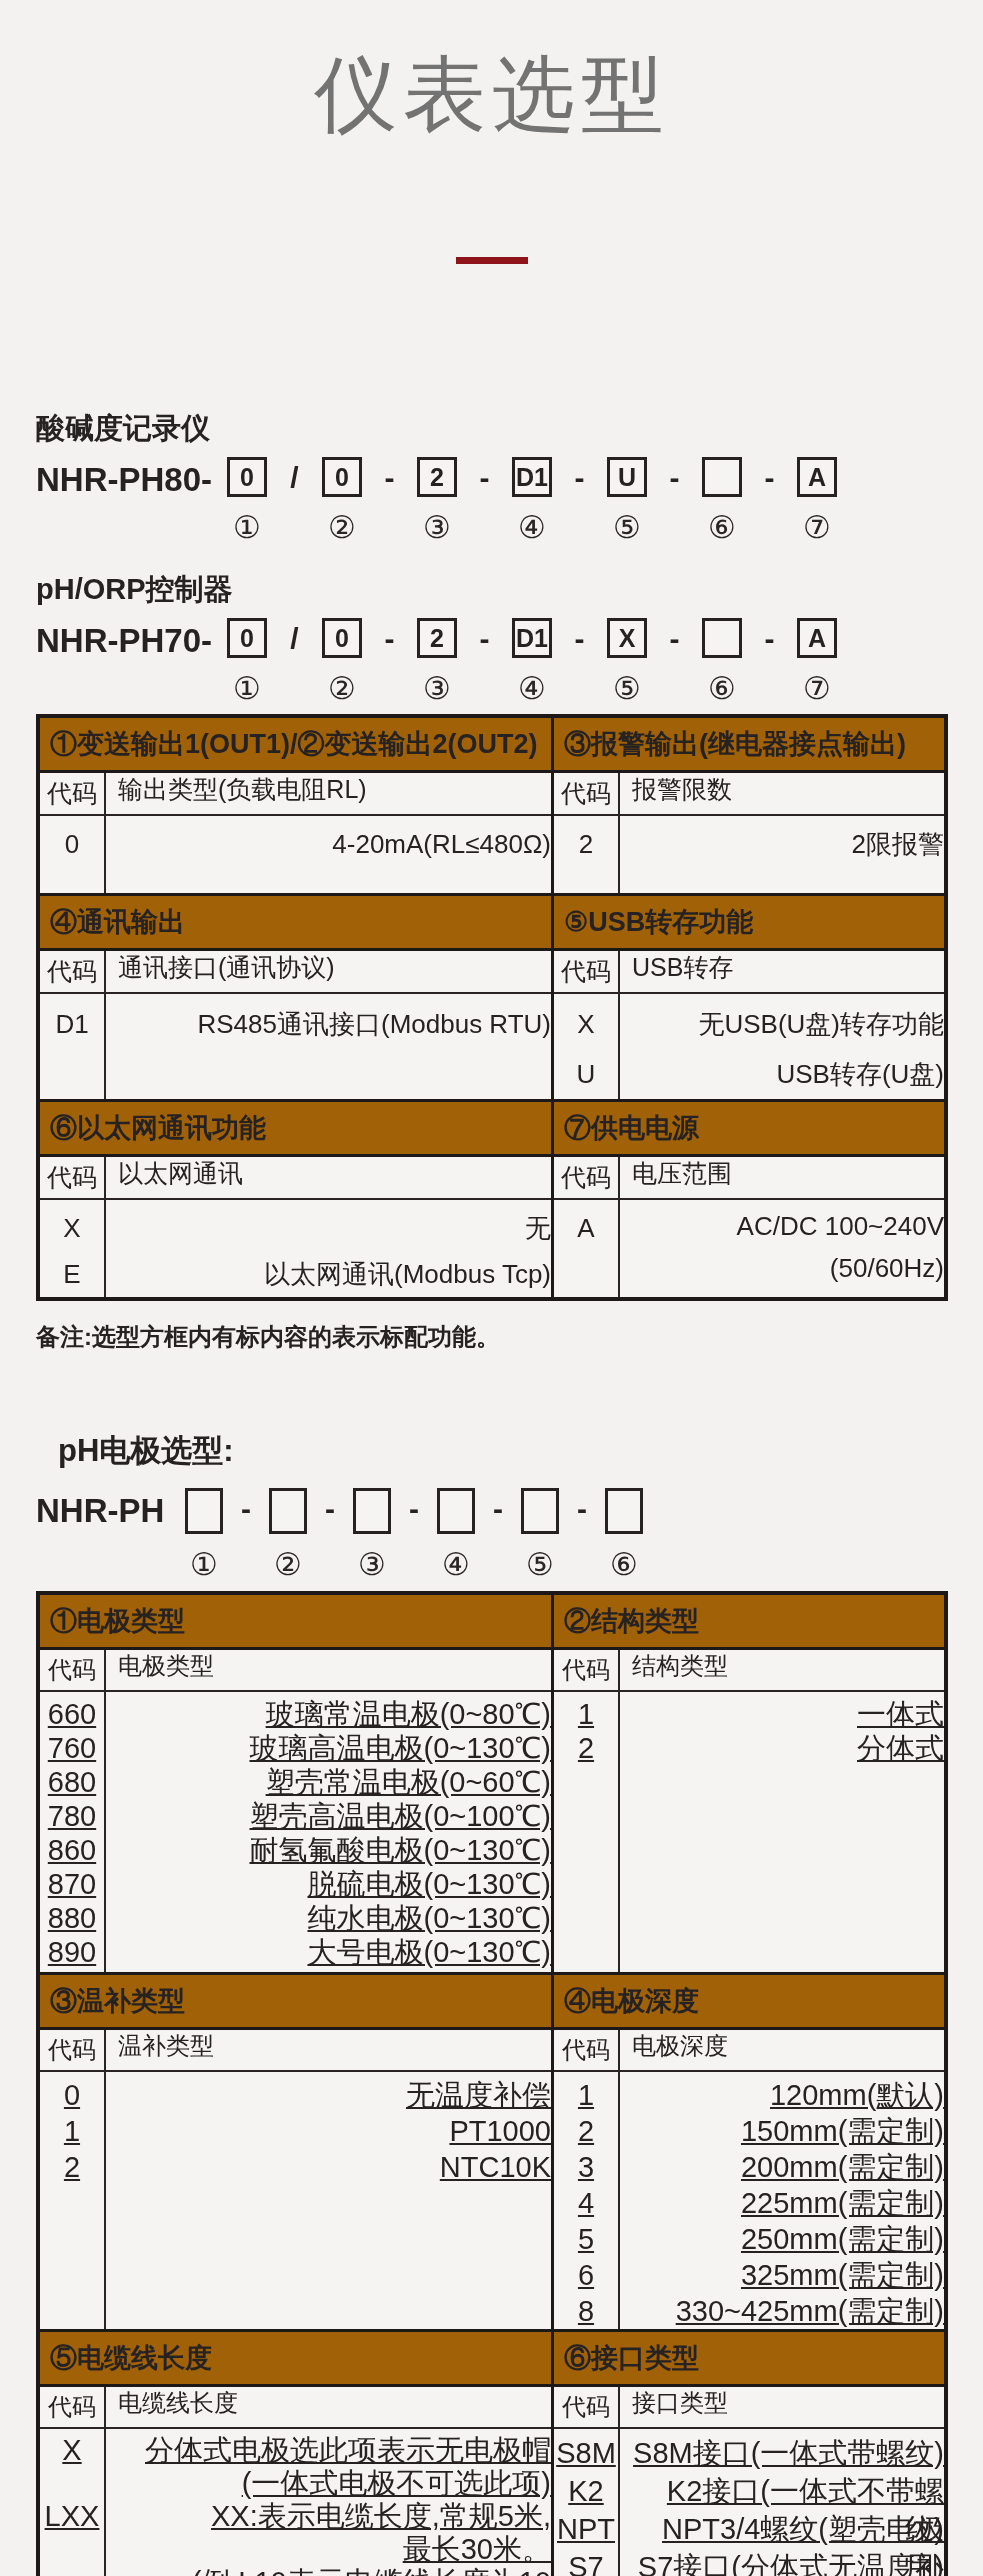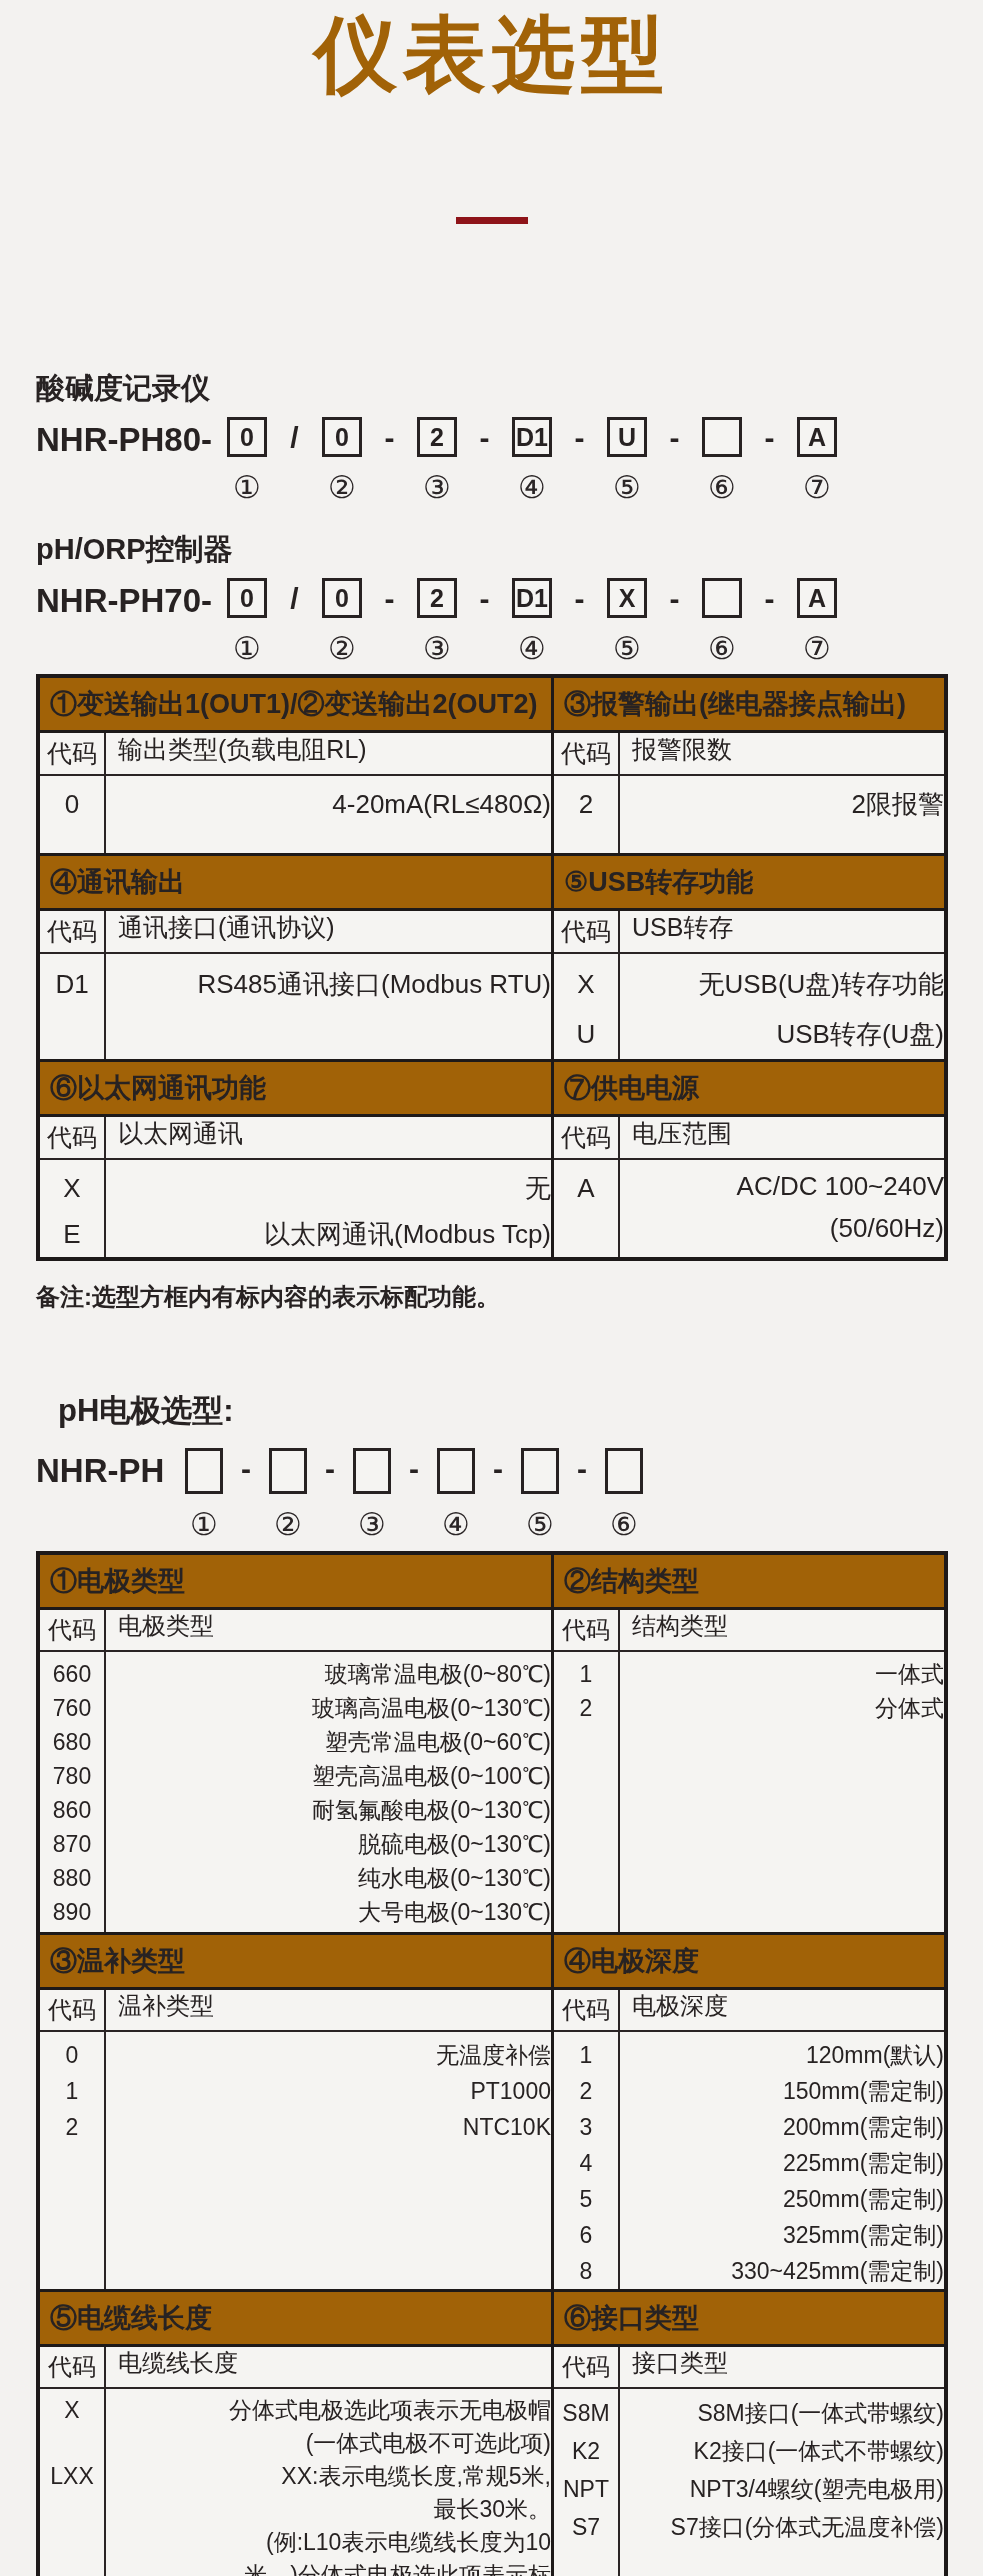--- a/index.html
+++ b/index.html
@@ -1,20 +1,20 @@
 <!DOCTYPE html>
 <html><head>
 <meta charset="utf-8">
 <style>
   *{box-sizing:border-box;margin:0;padding:0;}
   html,body{background:#f3f2f0;}
   body{width:984px;font-family:"Liberation Sans",sans-serif;color:#272222;}
   .page{position:relative;width:984px;height:2576px;overflow:hidden;}
 
-  .title{text-align:center;font-size:83px;font-weight:700;letter-spacing:6px;color:#a16207;}
+  .title{padding-top:40px;text-align:center;font-size:83px;font-weight:400;letter-spacing:6px;color:#737373;}
   .dash{width:72px;height:7px;background:#8e1419;margin:105px auto 0;}
 
   .sect-label{margin:145px 0 0 36px;font-size:29px;font-weight:600;}
   .sect-label.second{margin-top:24px;}
 
   .code-line{display:flex;align-items:flex-start;margin:8px 0 0 36px;}
   .code-prefix{width:191px;font-size:33px;font-weight:600;padding-top:4px;white-space:nowrap;}
   .slot{display:flex;}
   .sep{width:55px;text-align:center;font-size:30px;font-weight:700;padding-top:4px;}
   .sep:empty{display:none;}
@@ -48,21 +48,21 @@
   .descs{flex:1;padding:5px 0 0 12px;text-align:right;}
 
   .gcell{height:46px;line-height:46px;font-size:26px;}
   .t1s1 .body-cols{min-height:77px;}
   .t1s2 .body-cols{min-height:103px;}
   .t1s2 .gcell{height:50px;line-height:50px;}
   .t1s3 .body-cols{min-height:85px;}
   .t1s3 .half.right .descs .gcell{height:auto;line-height:42px;white-space:pre-line;}
 
   .t2 .subhead{font-size:24px;}
-  .t2 .gcell{height:34px;line-height:34px;font-size:23px;}
+  .t2 .gcell{height:34px;line-height:34px;font-size:29px;text-decoration:underline;}
   .t2s1 .body-cols{min-height:280px;}
   .t2s2 .body-cols{min-height:250px;}
   .t2s2 .gcell{height:36px;line-height:36px;}
   .t2s3 .body-cols{min-height:270px;}
   .t2s3 .half.right .gcell{height:38px;line-height:38px;}
   .t2s3 .half.left .gcell{height:auto;line-height:33px;white-space:pre-line;}
   .t2s3 .half.left .codes .gcell:first-child{height:66px;}
   .t2s3 .half.left .descs .gcell:first-child{height:66px;}
 
   .note{margin:20px 0 0 36px;font-size:24px;font-weight:700;}

